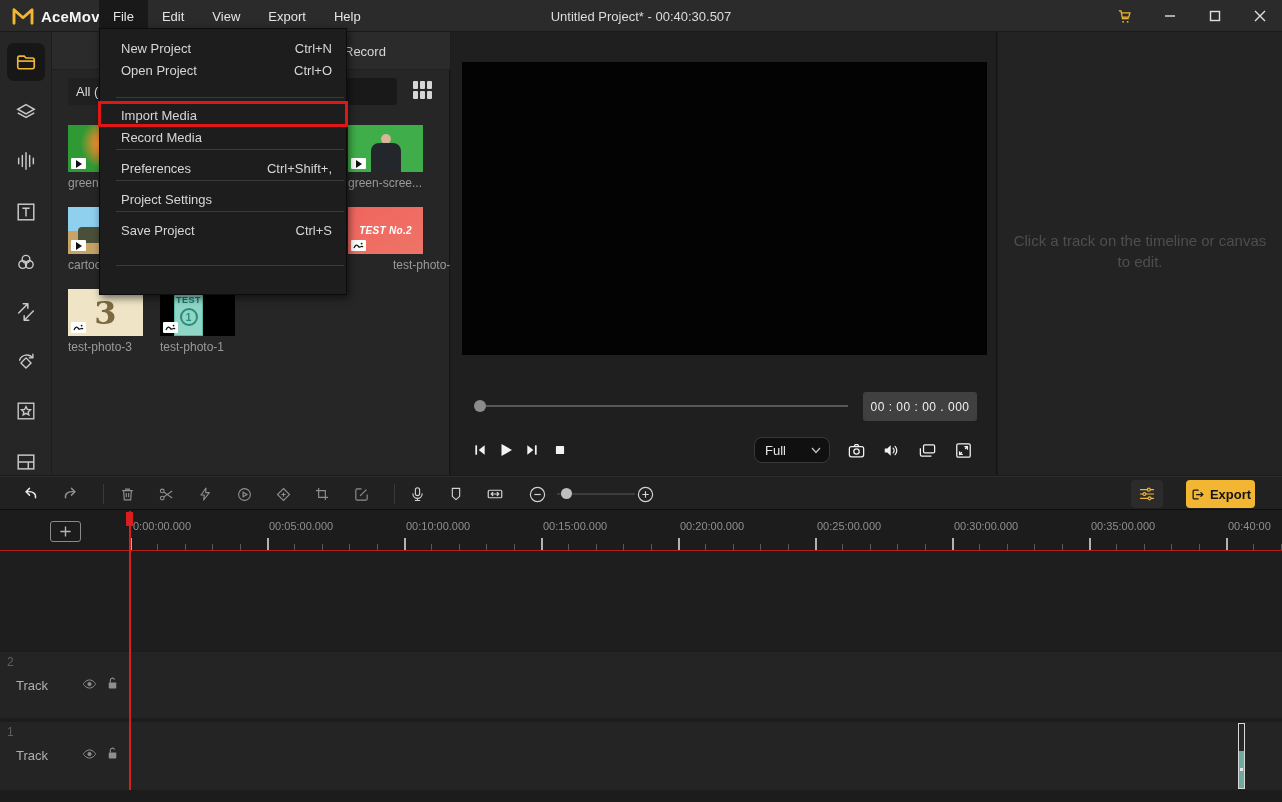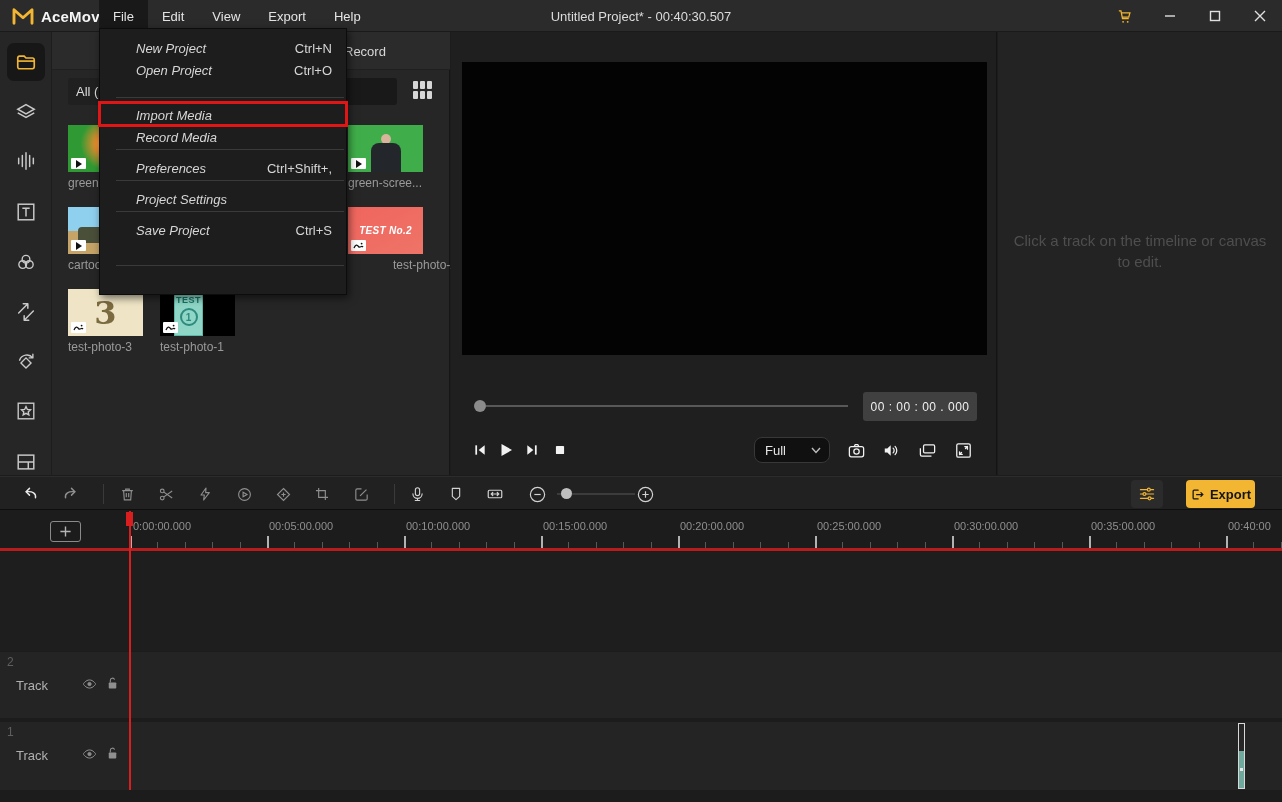--- a/index.html
+++ b/index.html
@@ -52,21 +52,21 @@
   .th-p3 { background:#efe5c6; display:flex; align-items:center; justify-content:center; }
   .th-p3 span { font-family:"DejaVu Serif",serif; font-weight:bold; font-size:32px; color:#7c6a40; }
   .th-p1 { background:#000; }
   .ticket { position:absolute; left:14px; top:0; width:29px; height:47px; background:#8fd6c6; border:1px solid #5cb9a8; display:flex; flex-direction:column; align-items:center; }
   .ticket .t1 { font-size:9px; font-weight:bold; color:#137668; margin-top:5px; letter-spacing:.5px; }
   .ticket .t2 { width:18px; height:18px; border:2px solid #2d8a7c; border-radius:50%; color:#2d8a7c; font-size:10px; font-weight:bold; display:flex; align-items:center; justify-content:center; margin-top:3px; }
 
   
   #file-menu { position:absolute; left:99px; top:28px; width:248px; height:267px; background:#1d1d1d; border:1px solid #0c0c0c; box-shadow:2px 3px 8px rgba(0,0,0,.55); z-index:60; }
   .fm-item { position:absolute; left:0; width:246px; height:23px; display:flex; align-items:center; font-size:13px; color:#d6d6d6; }
-  .fm-item .lbl { margin-left:36px;font-style:italic; }
+  .fm-item .lbl { margin-left:21px; }
   .fm-item .sc { position:absolute; right:14px; color:#d6d6d6; }
   .fm-item.disabled, .fm-item.disabled .sc { color:#5c5c5c; }
   .fm-sep { position:absolute; left:16px; width:228px; height:1px; background:#3a3a3a; }
   .fm-arrow { position:absolute; right:8px; width:0; height:0; border-left:5px solid #5c5c5c; border-top:4px solid transparent; border-bottom:4px solid transparent; }
   #import-highlight { position:absolute; left:-2px; top:72px; width:250px; height:26px; border:3px solid #e01515; z-index:61; }
 
   
   #preview-panel { position:absolute; left:451px; top:32px; width:546px; height:443px; background:#1f1f1f; border-right:1px solid #141414; }
   #canvas { position:absolute; left:11px; top:30px; width:525px; height:293px; background:#030303; }
   .seek-dot { position:absolute; left:23px; top:368px; width:12px; height:12px; border-radius:50%; background:#8b8b8b; }
@@ -92,21 +92,21 @@
   .settings-btn { position:absolute; left:1131px; top:3px; width:32px; height:28px; background:#2b2b2b; border-radius:4px; display:flex; align-items:center; justify-content:center; color:#f2b632; }
   .export-btn { position:absolute; left:1186px; top:3px; width:69px; height:28px; background:#f2b632; border-radius:4px; display:flex; align-items:center; justify-content:center; gap:5px; color:#151515; font-size:13px; font-weight:bold; }
 
   
   #timeline { position:absolute; left:0; top:511px; width:1282px; height:291px; background:#1c1c1c; }
   .add-track { position:absolute; left:50px; top:10px; width:31px; height:21px; border:1px solid #8a8a8a; border-radius:3px; display:flex; align-items:center; justify-content:center; color:#b5b5b5; }
   .ruler-label { position:absolute; top:9px; font-size:11px; color:#8f8f8f; white-space:nowrap; }
   .tick { position:absolute; bottom:0; width:1px; }
   .tick.major { height:12px; background:#b2b2b2; width:2px; }
   .tick.minor { height:6px; background:#585858; }
-  #ruler { position:absolute; left:0; top:0; width:1282px; height:40px; border-bottom:3px solid #b91c1c; }
+  #ruler { position:absolute; left:0; top:0; width:1282px; height:40px; border-bottom:1px solid #b91c1c; }
   .empty-band { position:absolute; left:0; top:41px; width:1282px; height:99px; background:#1e1e1e; }
   .track-row { position:absolute; left:0; width:1282px; background:#242424; }
   .track-num { position:absolute; left:7px; top:3px; font-size:12px; color:#5f5f5f; }
   .track-name { position:absolute; left:16px; top:26px; font-size:13px; color:#b0b0b0; }
   .track-eye { position:absolute; left:82px; top:26px; color:#8f8f8f; }
   .track-lock { position:absolute; left:106px; top:24px; color:#8f8f8f; }
   .mini-clip { position:absolute; left:1238px; top:1px; width:7px; height:66px; border:1px solid #d8d8d8; background:linear-gradient(#262626 0 42%, #6fa89d 42% 100%); }
   .mini-clip:after { content:""; position:absolute; left:1px; top:44px; width:3px; height:3px; background:#e8e8e8; }
   #playhead-line { position:absolute; left:129px; top:0; width:2px; height:279px; background:#d81e1e; z-index:20; }
   #playhead-head { position:absolute; left:126px; top:1px; width:7px; height:14px; background:#d81e1e; z-index:21; }

